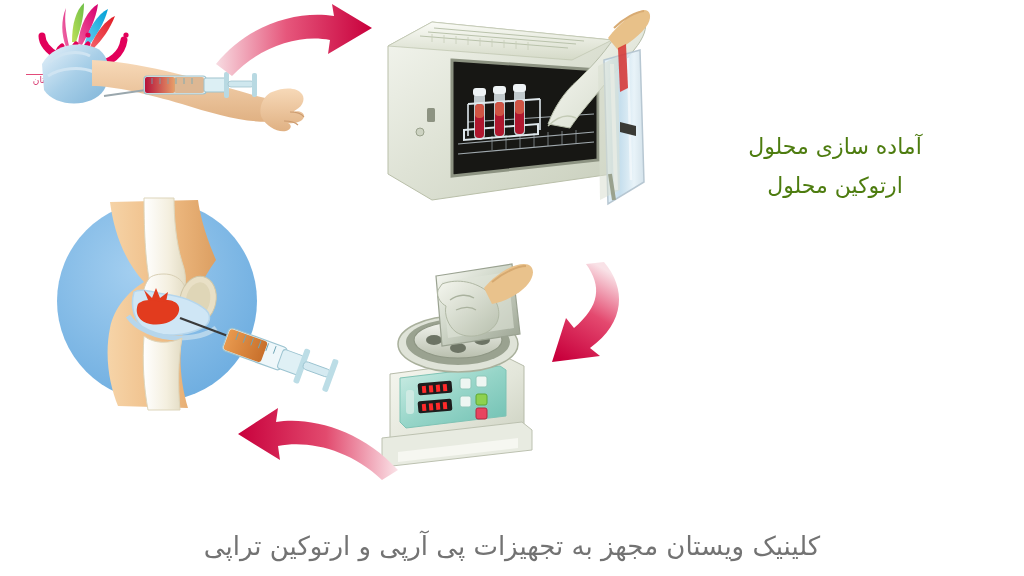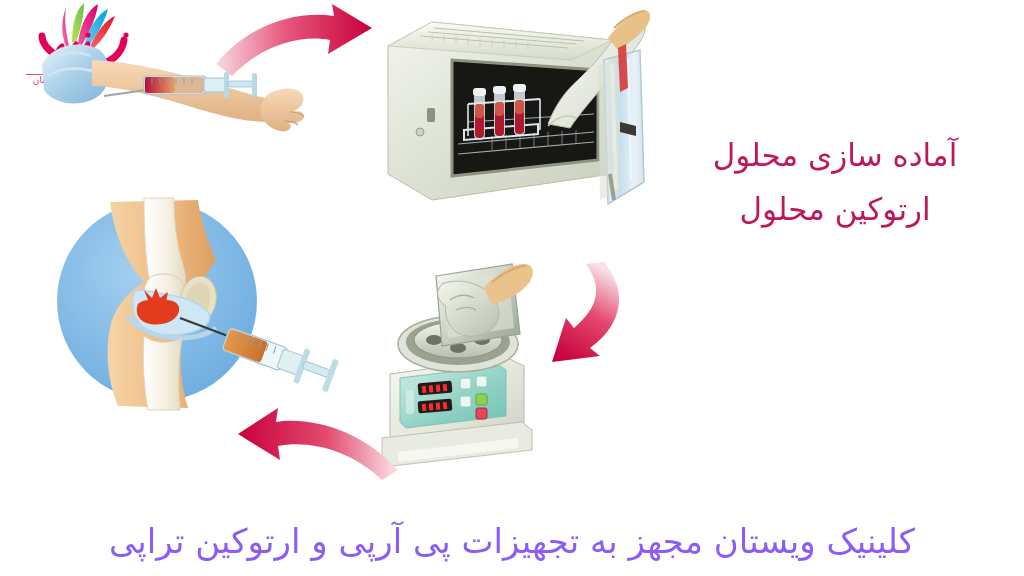--- a/index.html
+++ b/index.html
@@ -19,30 +19,30 @@
   .logo-tagline{
     position:absolute;left:24px;top:76px;width:96px;
     text-align:center;font-size:9px;color:#d6336c;
     letter-spacing:0px;line-height:1.1;white-space:nowrap;
   }
   .logo-rule{position:absolute;left:26px;top:74px;width:92px;height:1px;background:#e24b7a;}
 
   
   .heading{
     position:absolute;right:24px;top:128px;width:330px;
-    text-align:center;color:#be185d;
-    font-size:31px;line-height:1.75;font-weight:400;
+    text-align:center;color:#4d7c0f;
+    font-size:22px;line-height:1.75;font-weight:400;
     direction:rtl;
   }
   .heading .l2{display:block;}
 
   .caption{
     position:absolute;left:0;right:0;bottom:14px;
-    text-align:center;color:#8b5cf6;
-    font-size:34px;line-height:1.25;direction:rtl;
+    text-align:center;color:#737373;
+    font-size:26px;line-height:1.25;direction:rtl;
   }
 
   
   .art{position:absolute;}
 
   
   .scene-arm{left:40px;top:28px;width:300px;height:135px;}
   
   .scene-incubator{left:372px;top:4px;width:280px;height:222px;}
   

